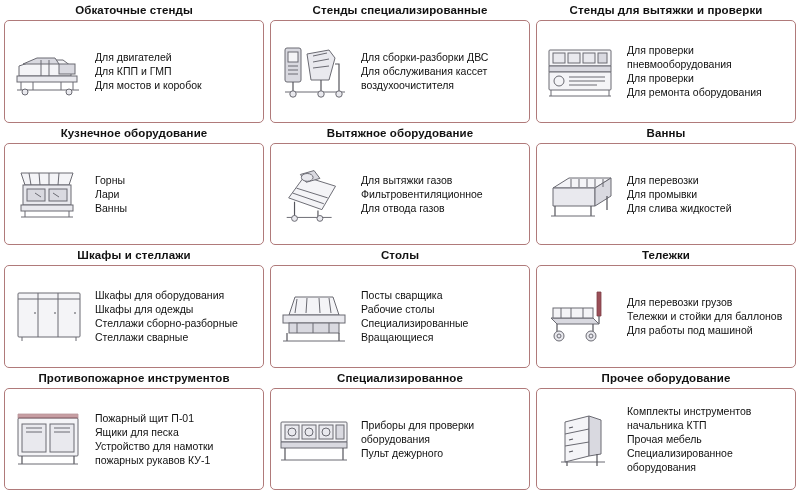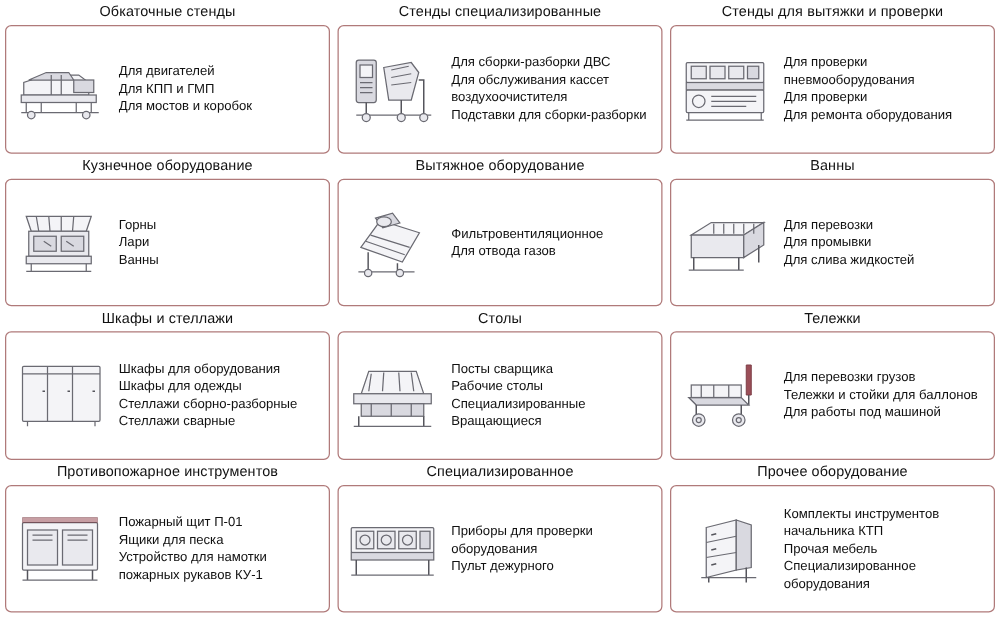--- a/index.html
+++ b/index.html
@@ -26,21 +26,21 @@
     padding: 2px 4px 4px 4px;
   }
   .cell {
     display: flex;
     flex-direction: column;
     min-width: 0;
     min-height: 0;
   }
   .cell-title {
     font-size: 11.5px;
-    font-weight: normal;
+    font-weight: bold;
     text-align: center;
     letter-spacing: 0.1px;
     padding: 2px 0 3px 0;
     line-height: 13px;
     color: #111;
     white-space: nowrap;
   }
   .box {
     flex: 1;
     border: 1px solid #b07a7a;
@@ -131,21 +131,20 @@
           <path class="ln" d="M8 52 L68 52"></path>
           <circle class="fl" cx="16" cy="54" r="3.2"></circle>
           <circle class="fl" cx="44" cy="54" r="3.2"></circle>
           <circle class="fl" cx="62" cy="54" r="3.2"></circle>
         </svg>
       </div>
       <div class="items">
         <div class="item">Для сборки-разборки ДВС</div>
         <div class="item">Для обслуживания кассет</div>
         <div class="item">воздухоочистителя</div>
-        <div class="item">Подставки для сборки-разборки</div>
       </div>
     </div>
   </div>
 
   <div class="cell">
     <div class="cell-title">Стенды для вытяжки и проверки</div>
     <div class="box">
       <div class="pic">
         <svg width="78" height="62" viewBox="0 0 78 62">
           <rect class="fl3" x="6" y="10" width="62" height="16" rx="1"></rect>
@@ -201,20 +200,21 @@
           <path class="ln" d="M22 24 L54 34 M18 29 L50 40"></path>
           <path class="fl2" d="M26 10 L40 6 L46 14 L32 18 Z"></path>
           <ellipse class="fl" cx="33" cy="13" rx="6" ry="4"></ellipse>
           <path class="ln2" d="M44 47 L44 54 M20 38 L20 54"></path>
           <path class="ln" d="M12 54 L58 54"></path>
           <circle class="fl" cx="20" cy="55" r="3"></circle>
           <circle class="fl" cx="46" cy="55" r="3"></circle>
         </svg>
       </div>
       <div class="items">
+        <div class="item">Для вытяжки газов</div>
         <div class="item">Фильтровентиляционное</div>
         <div class="item">Для отвода газов</div>
       </div>
     </div>
   </div>
 
   <div class="cell">
     <div class="cell-title">Ванны</div>
     <div class="box">
       <div class="pic">

